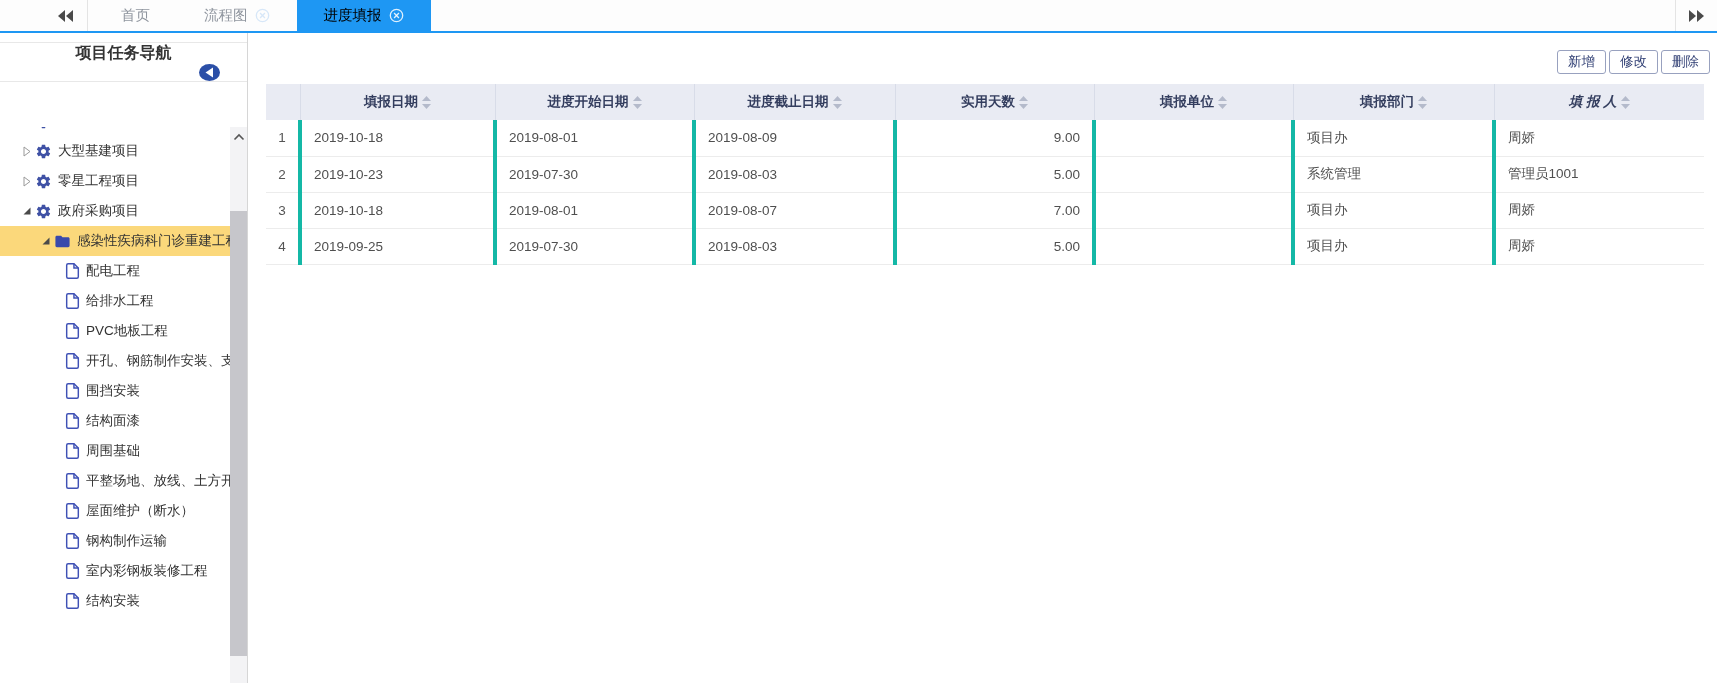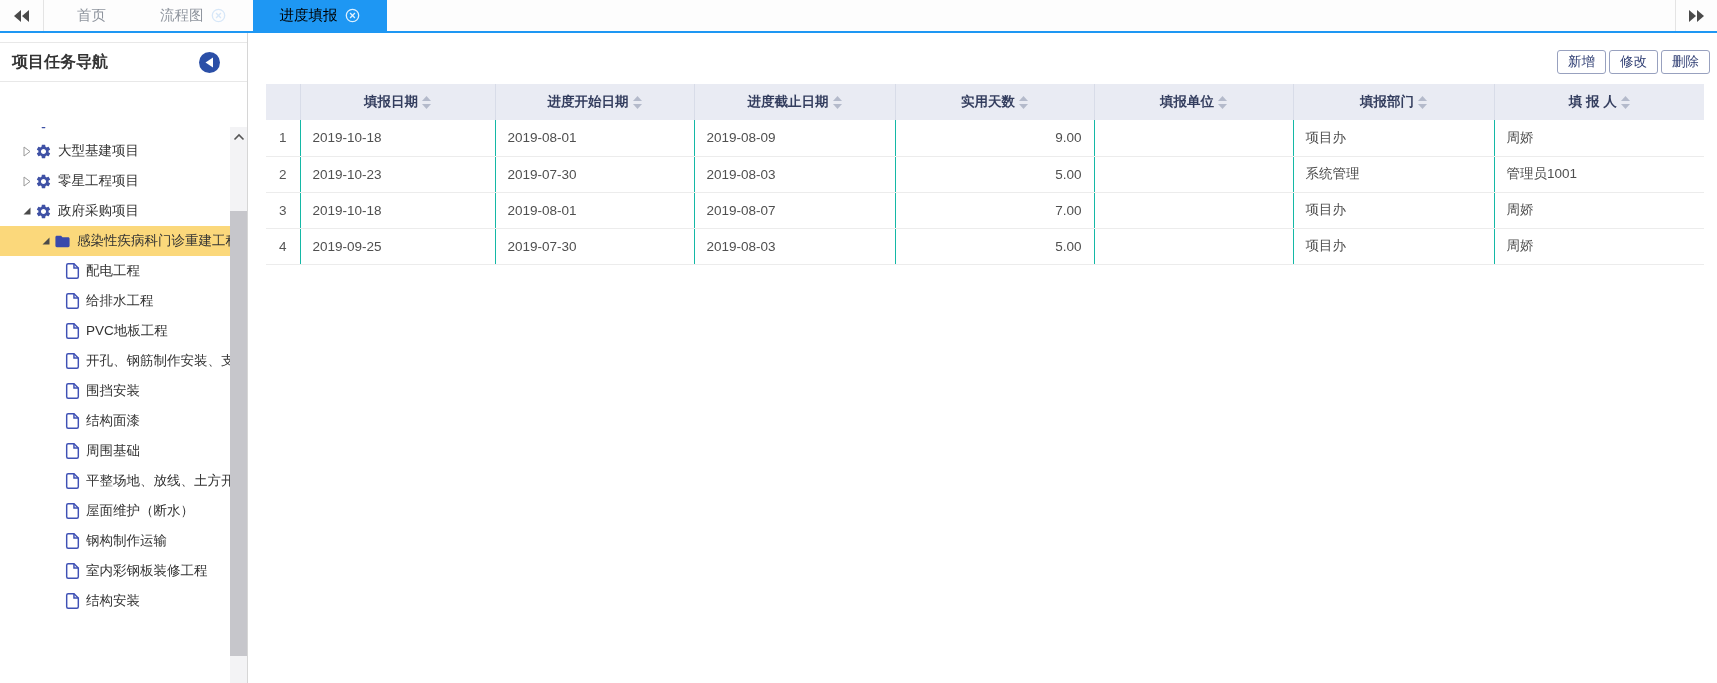--- a/index.html
+++ b/index.html
@@ -1,41 +1,41 @@
 <!DOCTYPE html>
 <html><head>
 <meta charset="utf-8">
 <style>
   * { margin:0; padding:0; box-sizing:border-box; }
   html,body { width:1717px; height:683px; overflow:hidden; background:#fff;
     font-family:"Liberation Sans","DejaVu Sans",sans-serif; }
 
   
   .tabbar { position:absolute; top:0; left:0; width:1717px; height:33px;
-    background:#fdfdfd; border-bottom:2px solid #1e97f3; display:flex; align-items:stretch; }
+    background:#fdfdfd; border-bottom:2px solid #1e97f3; display:flex; align-items:stretch;padding-left:44px; }
   .tabnav { width:44px; display:flex; align-items:center; justify-content:center; cursor:pointer; }
   .tabnav.left { border-right:1px solid #e4e4e4; }
   .tabnav.right { border-left:1px solid #e4e4e4; margin-left:auto; width:42px; }
   .tabs { display:flex; align-items:stretch; margin-left:6px; }
   .tab { display:flex; align-items:center; gap:7px; padding:0 27px; font-size:14.5px;
     color:#8f959e; cursor:pointer; }
   .tab.active { background:#1e97f3; color:#000000; }
   .tab .closeicon { display:flex; align-items:center; }
 
   
   .sidebar { position:absolute; top:33px; left:0; width:248px; height:650px;
     background:#fff; border-right:1px solid #d6d6d6; }
   .search-row { display:flex; margin:11px 0 0 3px; width:230px; height:33px; }
   .search-input { flex:1; min-width:0; border:1px solid #7986b9; border-right:none;
     padding:0 8px; font-size:13.5px; color:#333; outline:none; }
   .search-input::placeholder { color:#a6a6a6; }
   .search-btn { width:33px; background:#3b49a0; border:1px solid #3b49a0; cursor:pointer;
     display:flex; align-items:center; justify-content:center; }
   .panel-header { margin-top:9px; height:40px; border-top:1px solid #e8e8e8;
-    border-bottom:1px solid #e8e8e8; display:flex; align-items:center; padding:0 12px; }
+    border-bottom:1px solid #e8e8e8; display:flex; align-items:center; padding:0 12px;flex-direction:column; }
   .panel-title { font-size:16px; font-weight:bold; color:#333; }
   .collapse-btn { margin-left:auto; margin-right:15px; width:21px; height:21px;
     border-radius:50%; background:#2b4fa7; display:flex; align-items:center;
     justify-content:center; cursor:pointer; border:none; }
 
   .tree { position:absolute; left:0; right:17px; top:94px; bottom:0; overflow:hidden; }
   .tree-item { height:30px; display:flex; align-items:center; white-space:nowrap;
     font-size:13.5px; color:#333; cursor:pointer; }
   .tree-item.lvl0 { padding-left:20px; }
   .tree-item.lvl1 { padding-left:39px; }
@@ -59,21 +59,21 @@
   .tbtn { height:24px; padding:0 10px; background:#fff; border:1px solid #98a1bf;
     border-radius:3px; color:#2f3e73; font-size:13.5px; cursor:pointer;
     font-family:inherit; }
 
   .table-wrap { position:absolute; left:17px; top:51px; width:1438px; }
   table { border-collapse:collapse; table-layout:fixed; width:100%; }
   th { height:36px; background:#e9ebf3; font-size:13.5px; color:#333d5e;
     font-weight:bold; border-left:1px solid #d8dce8; cursor:pointer; }
   th:first-child { border-left:none; }
   .th-inner { display:flex; align-items:center; justify-content:center; gap:4px; }
-  td { height:36px; border-bottom:1px solid #ececec; border-left:1px solid #14b8a6;
+  td { height:36px; border-bottom:1px solid #ececec; border-left:4px solid #14b8a6;
     font-size:13.5px; color:#4f4f4f; padding:0 12px; overflow:hidden; }
   td:first-child { border-left:none; text-align:center; color:#555; padding:0 4px; }
   td.num { text-align:right; }
   tbody tr { background:#fff; }
 </style>
 </head>
 <body>
 
 <div class="tabbar">
   <div class="tabnav left">
@@ -366,21 +366,21 @@
             </th>
             <th style="width: 201px;">
               <div class="th-inner">
                 <span>填报部门</span>
                 <svg width="9" height="13" viewBox="0 0 9 13">
                   <polygon points="4.5,0 9,5 0,5" fill="#b4bacb"></polygon>
                   <polygon points="0,8 9,8 4.5,13" fill="#b4bacb"></polygon>
                 </svg>
               </div>
             </th>
-            <th style="width: 210px;">
+            <th style="width: 210px; font-style: italic;">
               <div class="th-inner">
                 <span>填 报 人</span>
                 <svg width="9" height="13" viewBox="0 0 9 13">
                   <polygon points="4.5,0 9,5 0,5" fill="#b4bacb"></polygon>
                   <polygon points="0,8 9,8 4.5,13" fill="#b4bacb"></polygon>
                 </svg>
               </div>
             </th>
           </tr>
         </thead>

